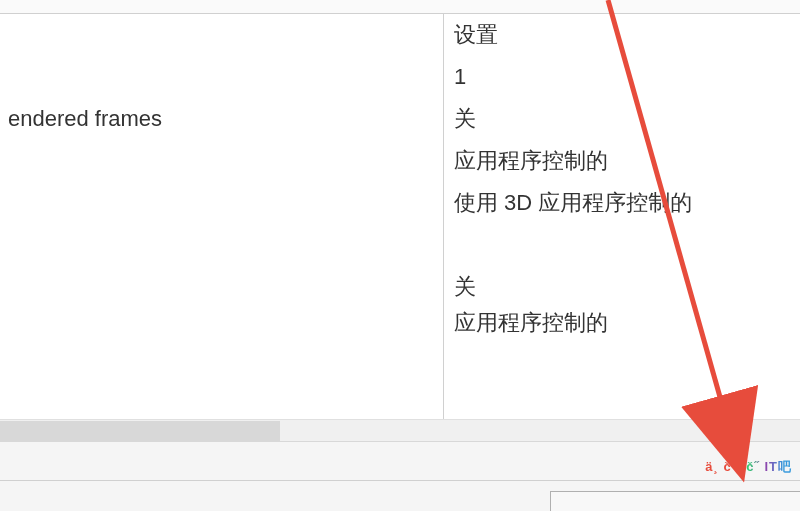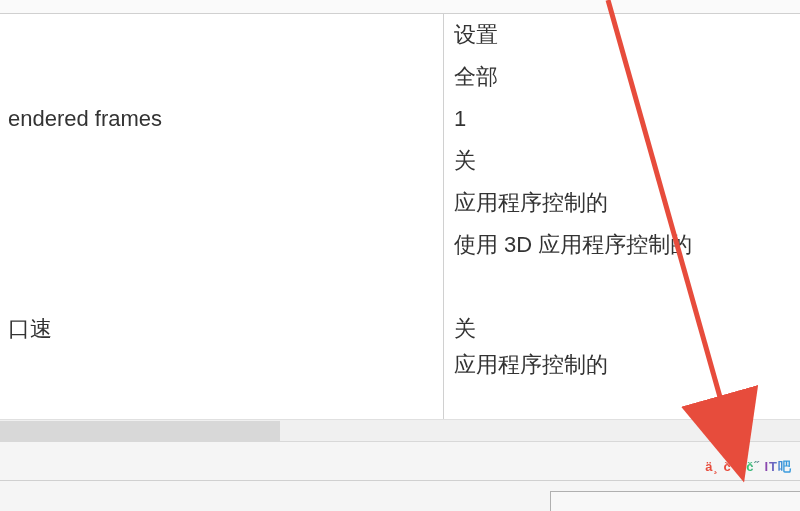--- a/index.html
+++ b/index.html
@@ -165,35 +165,29 @@
       <div class="cell">
           <span></span>
         </div>
       <div class="cell">
           <span></span>
         </div>
       <div class="cell">
           <span></span>
         </div>
       <div class="cell">
-          <span>口速</span>
-        </div>
-      <div class="cell">
           <span></span>
         </div>
       <div class="cell last-cell-cut">
           <span></span>
         </div>
     </div>
     <div class="right-col">
       <div class="cell">
           <span>设置</span>
-        </div>
-      <div class="cell">
-          <span>全部</span>
         </div>
       <div class="cell">
           <span>1</span>
         </div>
       <div class="cell">
           <span>关</span>
         </div>
       <div class="cell">
           <span>应用程序控制的</span>
         </div>

